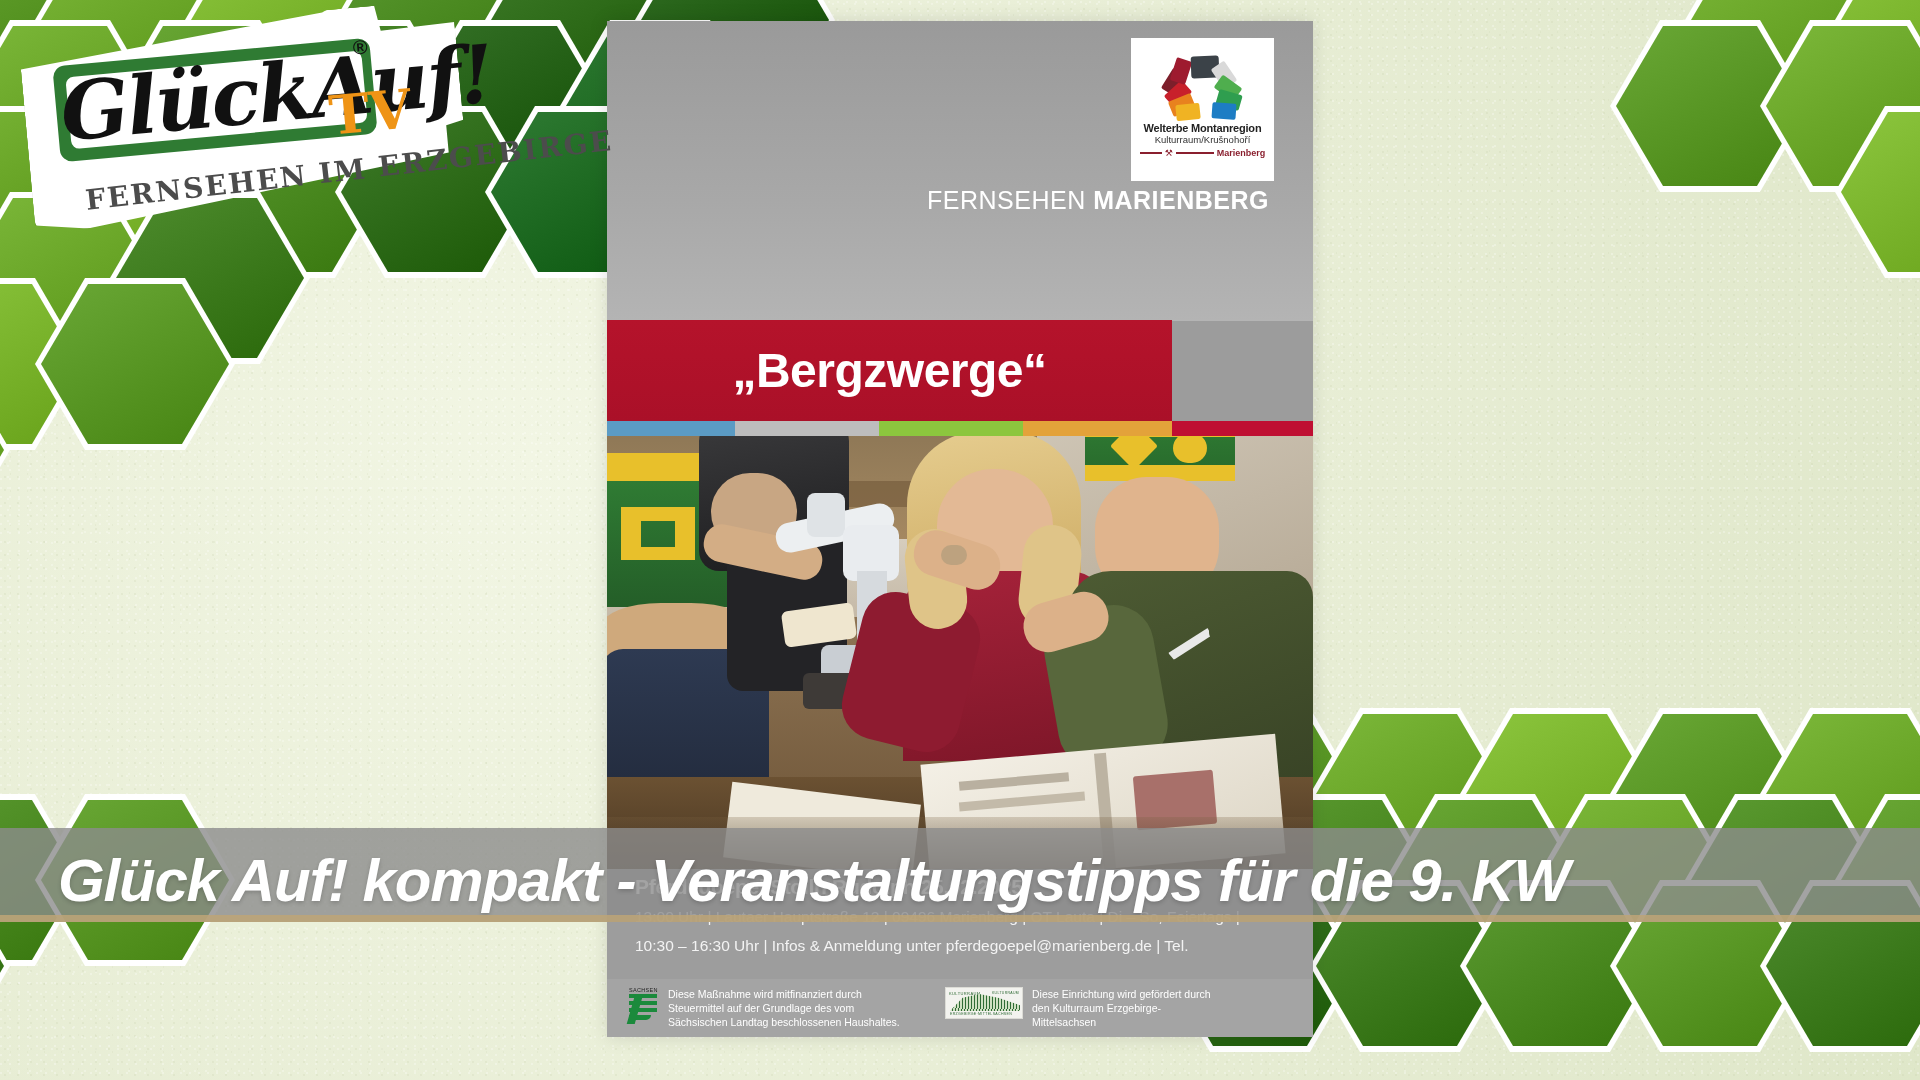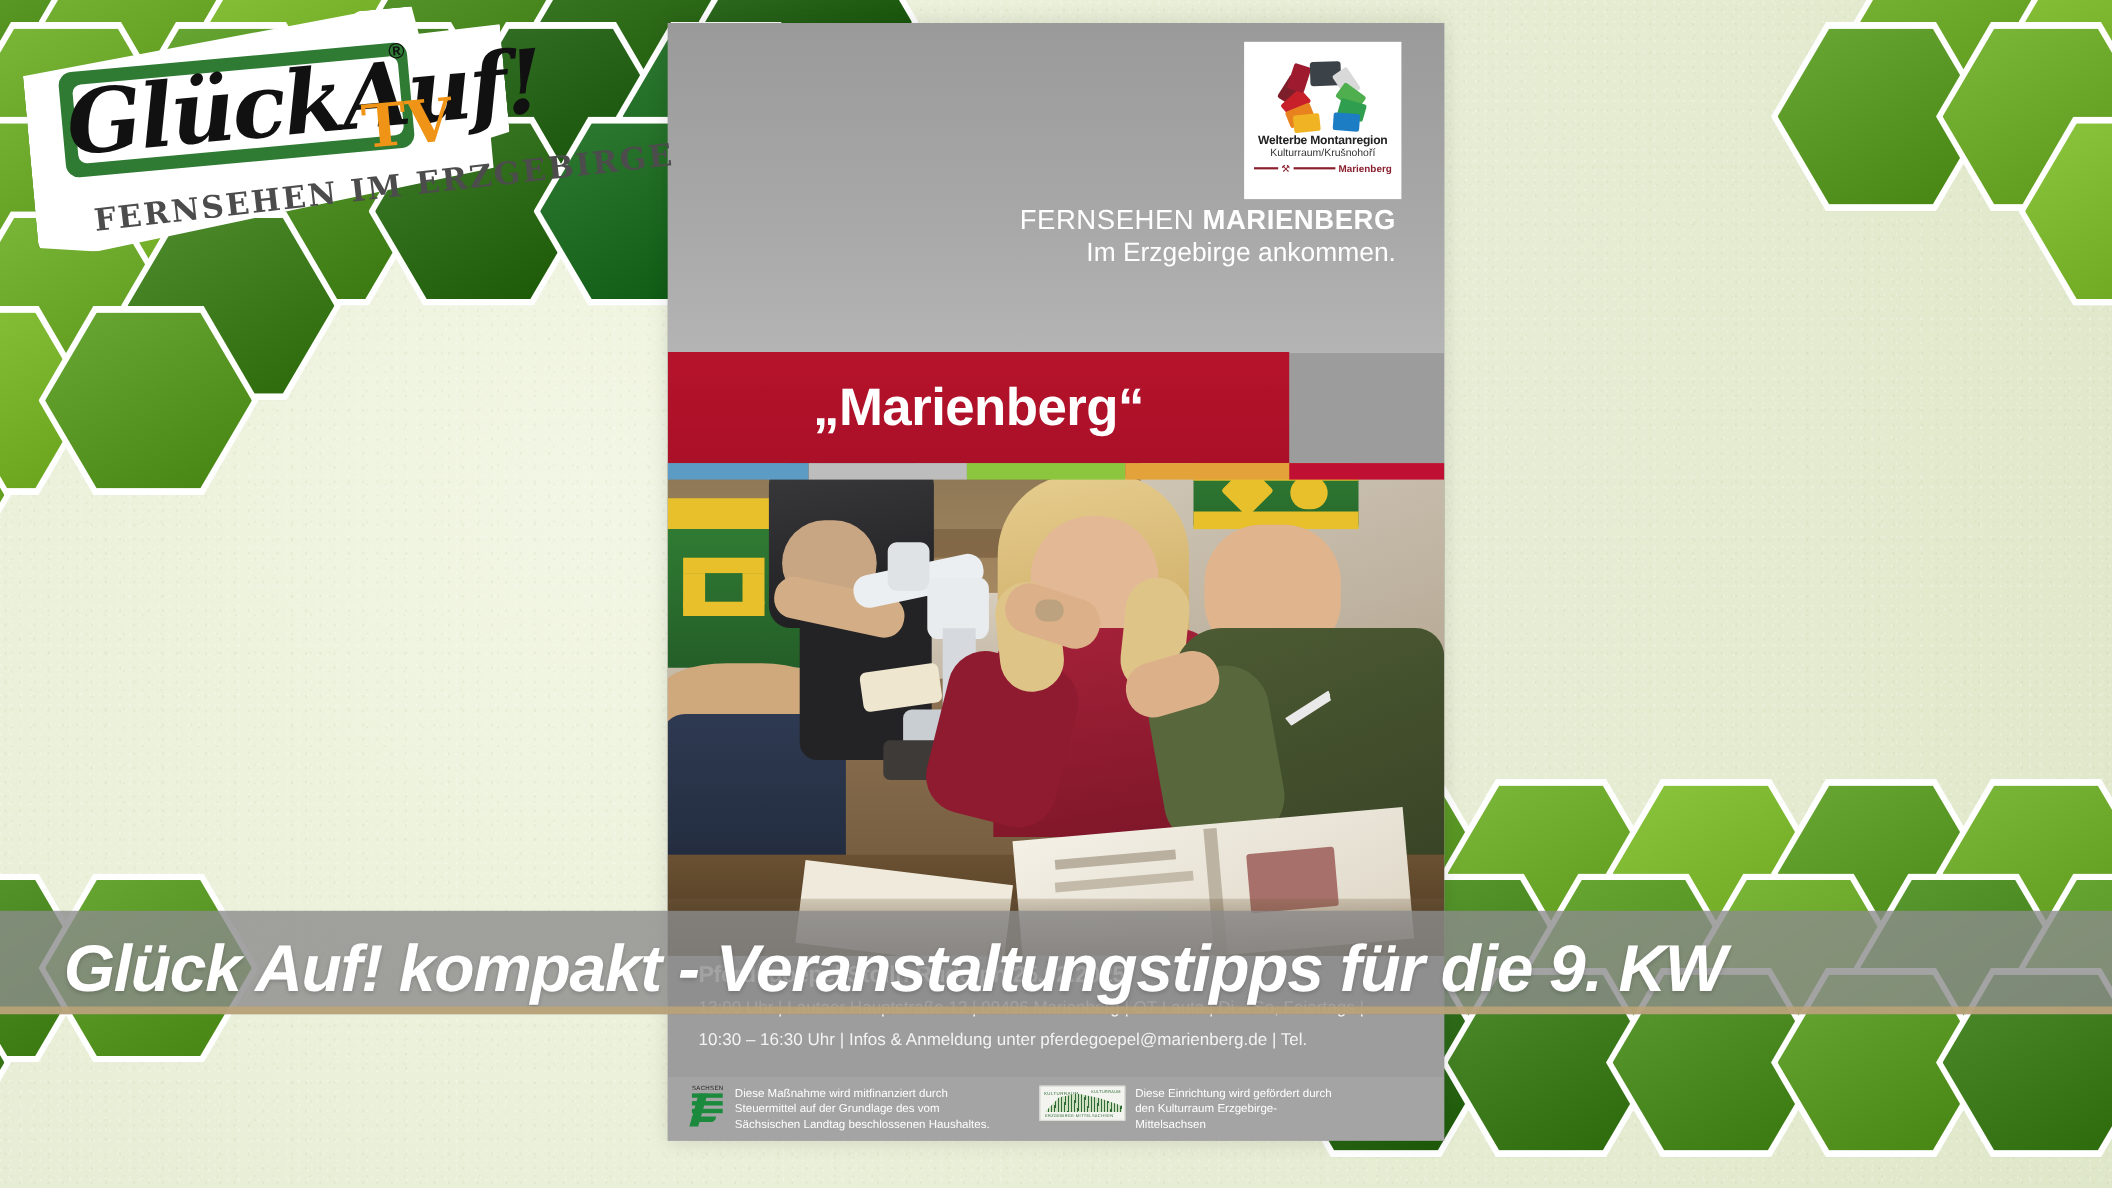--- a/index.html
+++ b/index.html
@@ -360,21 +360,20 @@
   <div id="logo-tv">TV</div>
   <div id="logo-reg">®</div>
   <div id="logo-sub">FERNSEHEN IM ERZGEBIRGE</div>
 </div>
 
 <div id="poster">
 
   <div id="poster-head">
     <div id="poster-head-txt">
       <div class="l1"><span>FERNSEHEN </span><b>MARIENBERG</b></div>
-      <div class="l2">Im Erzgebirge ankommen.</div>
     </div>
   </div>
 
   <div id="unesco">
     <div id="unesco-fan">
       <span style="background:#7d1f2b; left:2px;  top:20px; transform:rotate(-58deg);"></span>
       <span style="background:#c8202b; left:6px;  top:32px; transform:rotate(-42deg);"></span>
       <span style="background:#e8821e; left:10px; top:43px; transform:rotate(-22deg);"></span>
       <span style="background:#f0b323; left:16px; top:50px; transform:rotate(-6deg);"></span>
       <span style="background:#9e1b2f; left:9px;  top:9px;  transform:rotate(-72deg);"></span>
@@ -449,21 +448,21 @@
     <div class="ph" style="left:318px;top:328px;width:356px;height:120px;background:linear-gradient(160deg,#f4f0e6,#ddd6c6);transform:rotate(-5deg);"></div>
     <div class="ph" style="left:492px;top:332px;width:12px;height:116px;background:#bcb3a2;transform:rotate(-5deg);"></div>
     <div class="ph" style="left:528px;top:352px;width:80px;height:54px;background:#a8706a;border-radius:3px;transform:rotate(-5deg);"></div>
     <div class="ph" style="left:352px;top:356px;width:110px;height:9px;background:#b9b0a0;transform:rotate(-5deg);"></div>
     <div class="ph" style="left:352px;top:376px;width:126px;height:9px;background:#c3baa9;transform:rotate(-5deg);"></div>
     <div class="ph" style="left:120px;top:372px;width:190px;height:76px;background:#efeadc;transform:rotate(7deg);"></div>
     <div class="ph" style="left:0;top:396px;width:706px;height:52px;background:linear-gradient(180deg,rgba(120,96,64,.25),rgba(70,54,34,.65));"></div>
   </div>
 
   <div id="bar1">
-    <span>„Marienberg“</span>
+    <span>„Bergzwerge“</span>
   </div>
   <div id="stripe">
     <i style="width:128px;background:#5b9bc4"></i>
     <i style="width:144px;background:#bdbdbd"></i>
     <i style="width:144px;background:#8cc63e"></i>
     <i style="width:149px;background:#e3a23a"></i>
     <i style="width:141px;background:#bf0f32"></i>
   </div>
 
   <div id="info">

